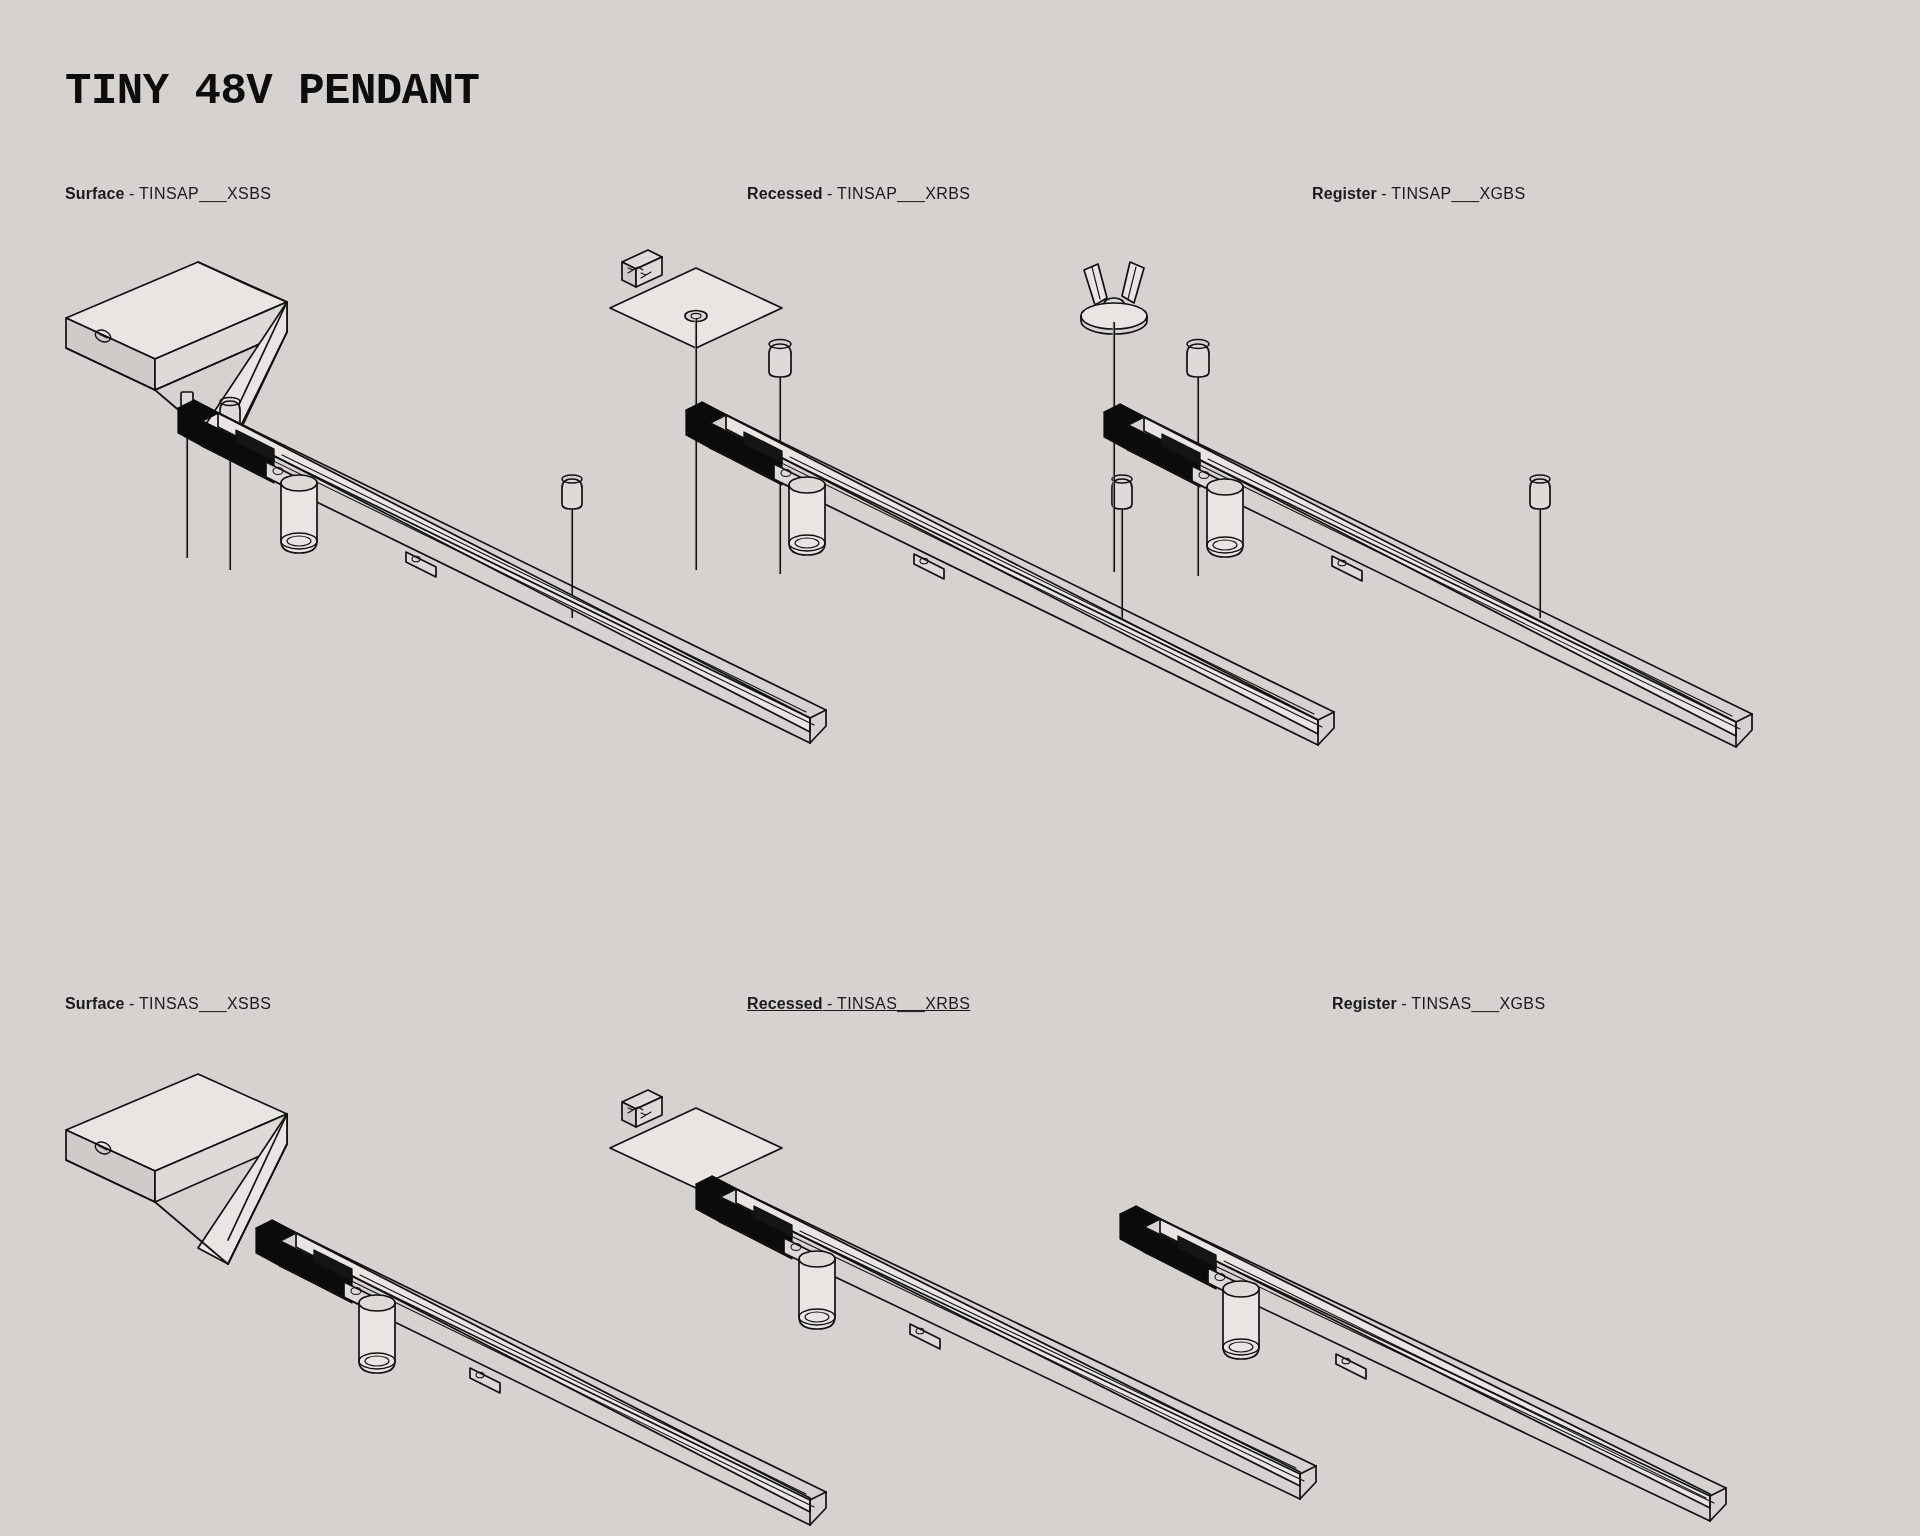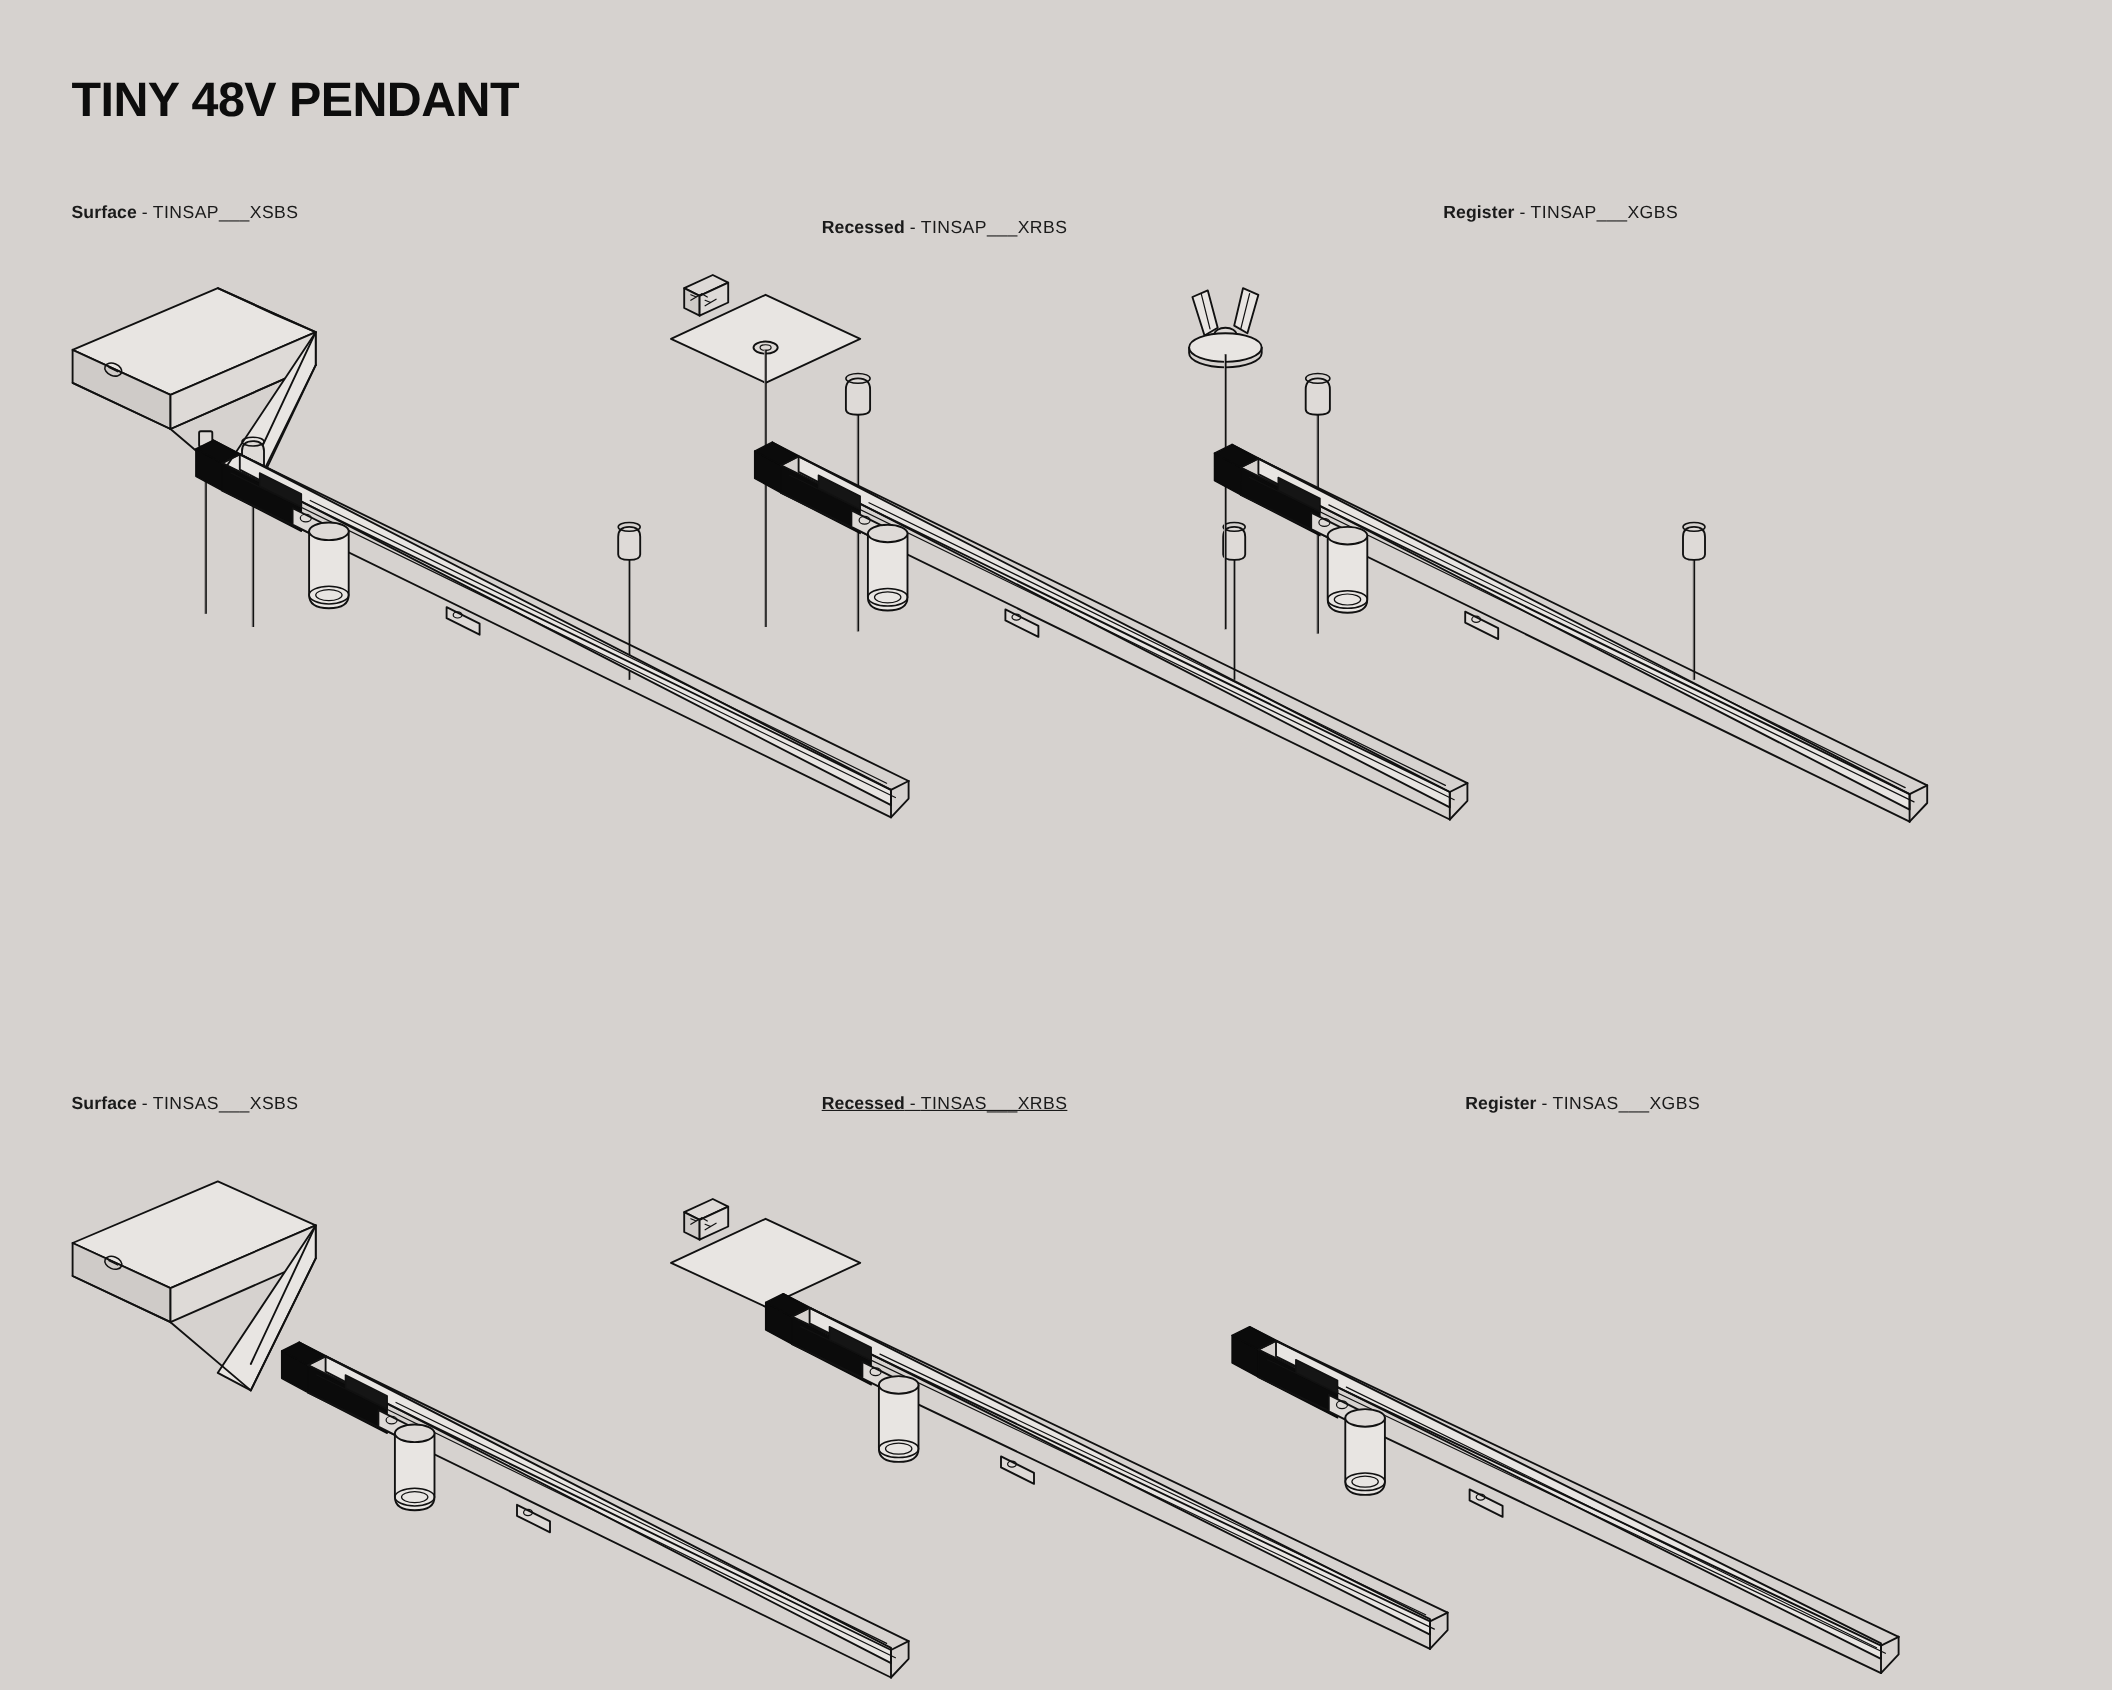--- a/index.html
+++ b/index.html
@@ -49,26 +49,26 @@
   .cable{fill:none;stroke:#111;stroke-width:2.1;stroke-linecap:butt;}
   .cable-in{fill:none;stroke:#cfcbc8;stroke-width:0.7;stroke-linecap:butt;}
 </style>
 </head>
 <body style="background: rgb(214, 210, 207);">
 
 <div class="sheet">
 
   <div class="section" style="top:0;height:790px;">
 
-    <div class="section-title" style="top:66px;">TINY 48V PENDANT</div>
+    <div class="section-title" style="top:66px;font-family:Liberation Mono, monospace;">TINY 48V PENDANT</div>
 
     <div class="variant-label" style="left:65px;top:185px;">
       <b>Surface</b><span class="dash"> - </span><span class="code">TINSAP___XSBS</span>
     </div>
-    <div class="variant-label" style="left:747px;top:185px;margin-top:14px;">
+    <div class="variant-label" style="left:747px;top:185px;">
       <b>Recessed</b><span class="dash"> - </span><span class="code">TINSAP___XRBS</span>
     </div>
     <div class="variant-label" style="left:1312px;top:185px;text-align:right;">
       <b>Register</b><span class="dash"> - </span><span class="code">TINSAP___XGBS</span>
     </div>
 
     <div class="fig" style="left:50px;top:240px;width:830px;height:560px;">
       <svg width="830" height="560" viewBox="0 0 830 560">
 
         <g>

